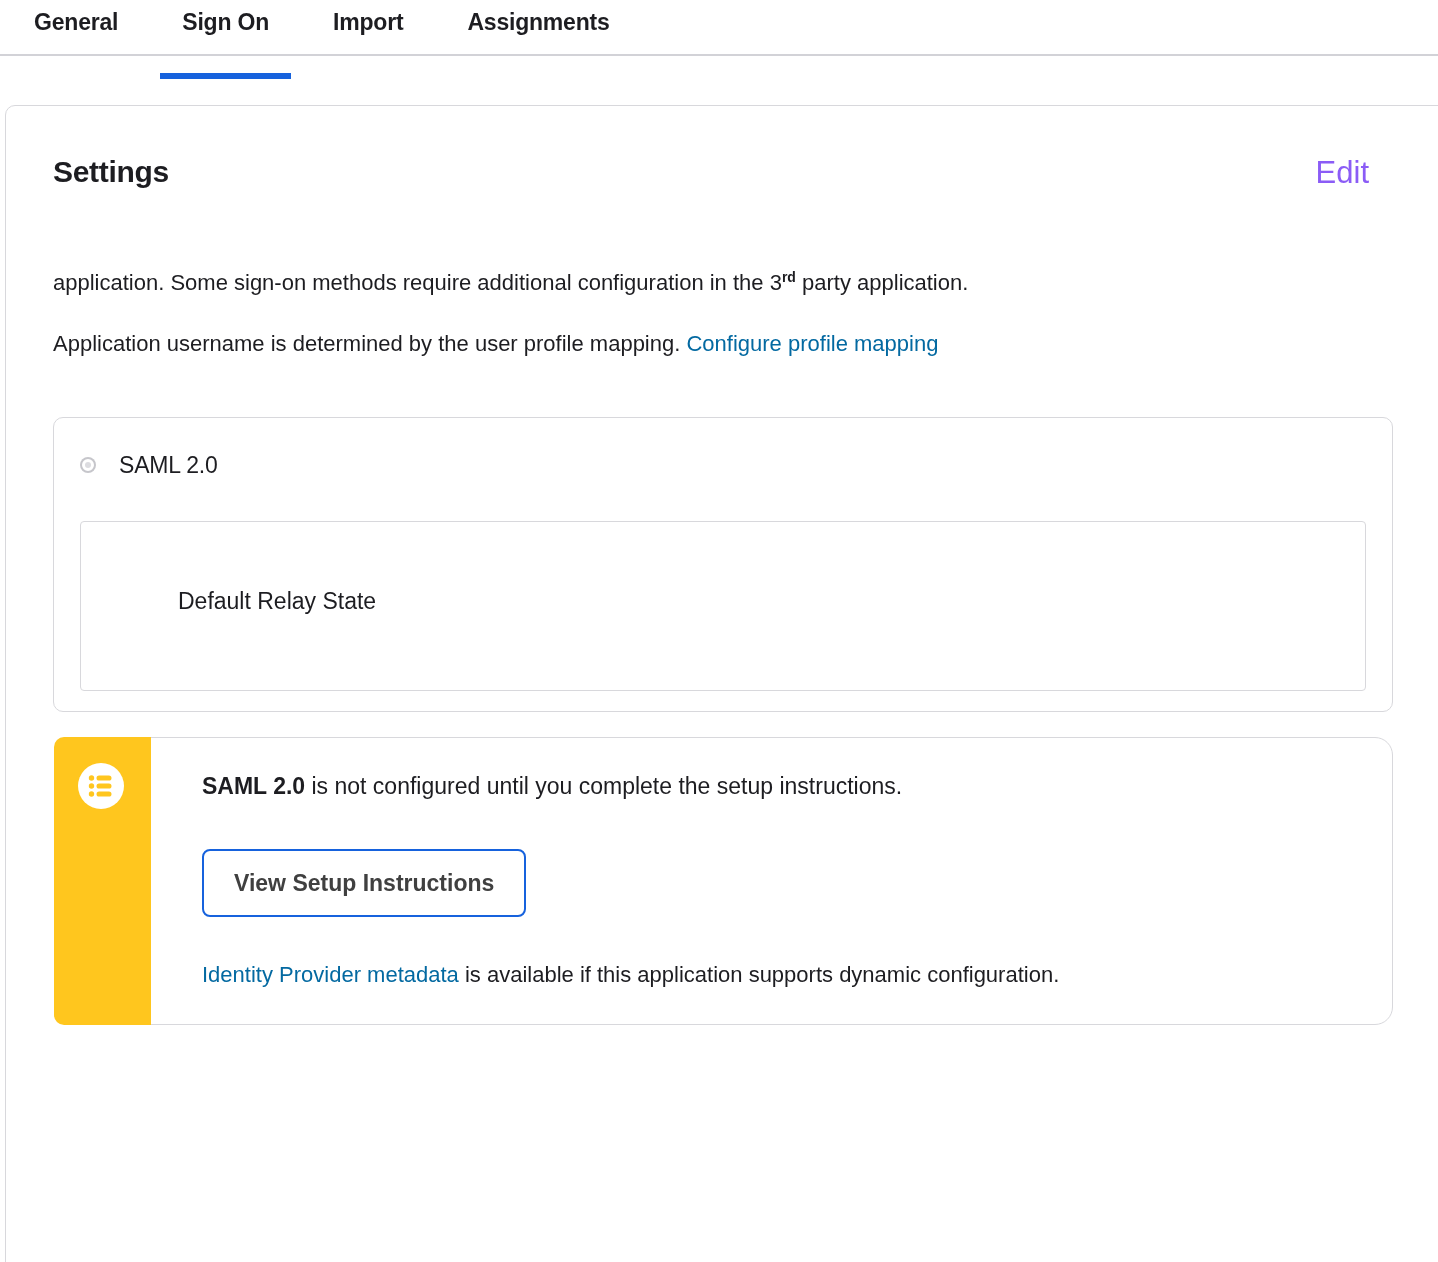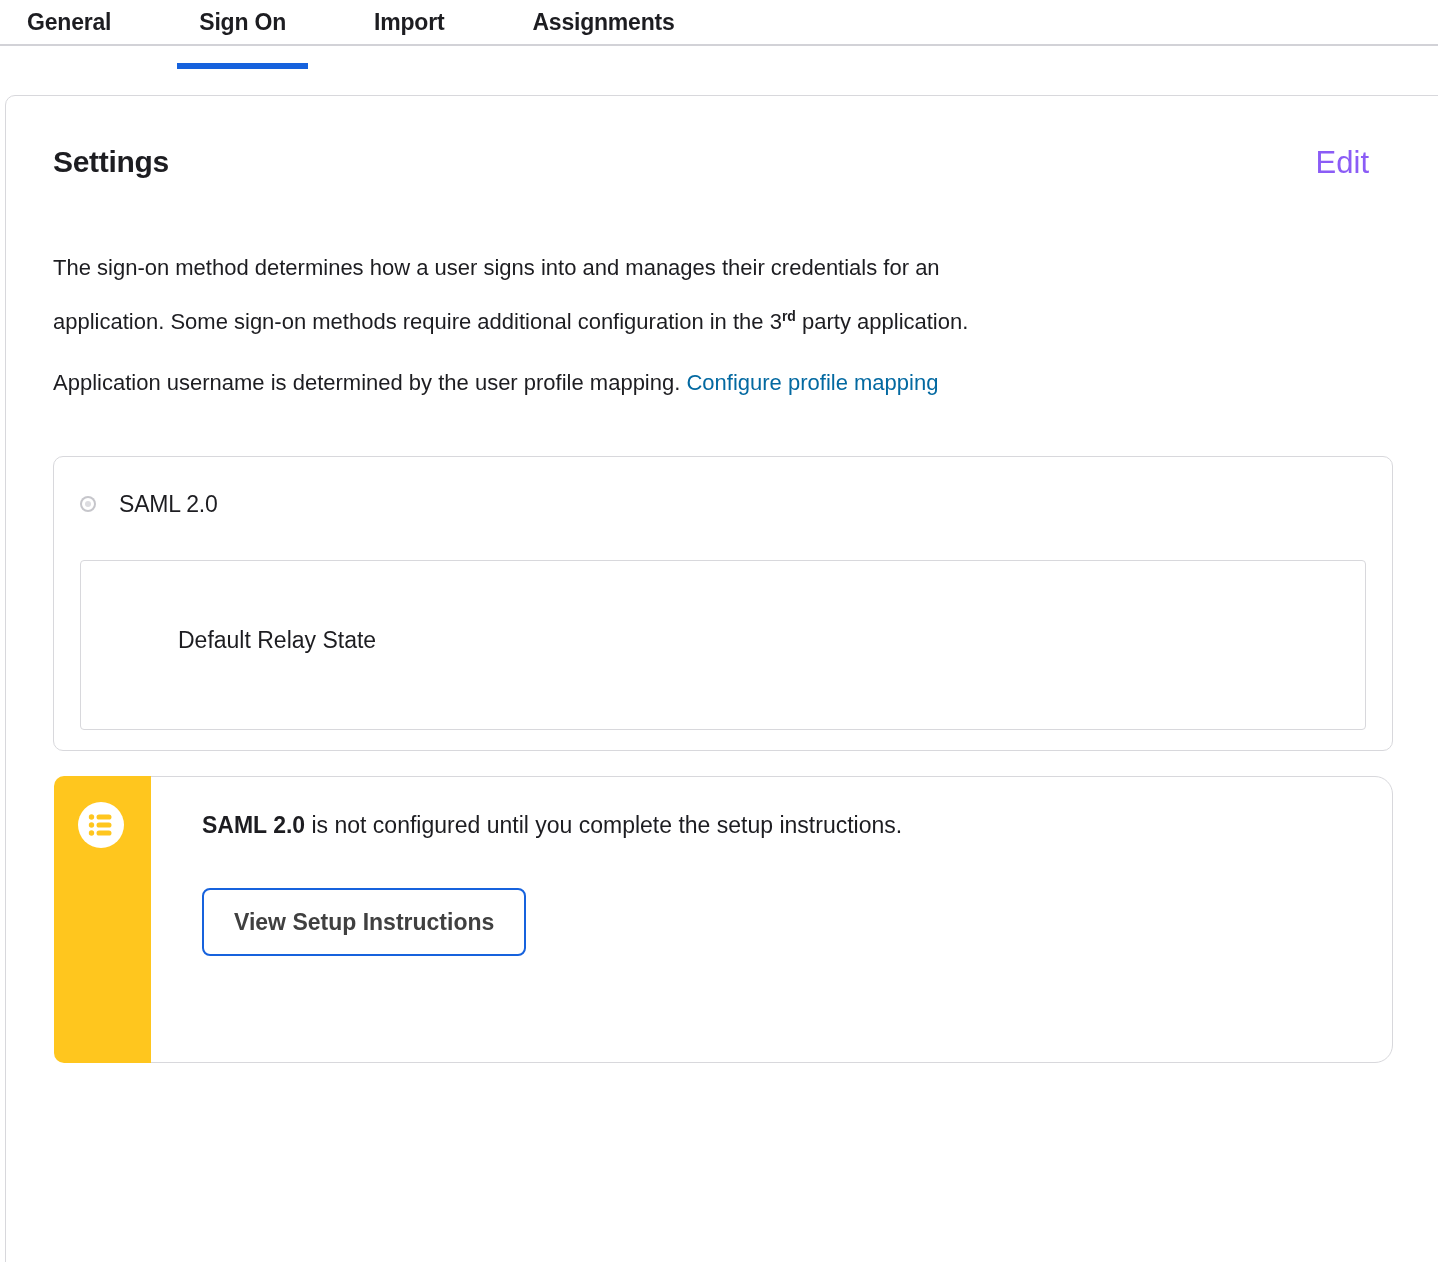--- a/index.html
+++ b/index.html
@@ -8,24 +8,24 @@
     width: 1438px; height: 1262px;
     background: #ffffff;
     font-family: "Liberation Sans", sans-serif;
     color: #1d1d21;
     overflow: hidden;
   }
 
   
   .tabbar {
     display: flex;
-    gap: 44px;
-    padding-left: 5px;
+    gap: 20px;
+    padding-left: 12px;
     border-bottom: 2px solid #d2d2d7;
-    height: 46px;
+    height: 56px;
   }
   .tab {
     position: relative;
     padding: 9px 22px 0 22px;
     font-size: 23px;
     font-weight: 700;
     letter-spacing: -0.2px;
     color: #1d1d21;
     cursor: pointer;
     white-space: nowrap;
@@ -215,21 +215,20 @@
 
   <div class="card-header">
     <h1>Settings</h1>
     <a class="edit-link">Edit</a>
   </div>
 
   <div class="section">
 
 
     <p class="desc">
-      <span class="line">The sign-on method determines how a user signs into and manages their credentials for an</span>
       <span class="line"><span>application. Some sign-on methods require additional configuration in the 3</span><sup>rd</sup><span> party application.</span></span>
     </p>
 
     <p class="username-line"><span>Application username is determined by the user profile mapping. </span><a class="text-link">Configure profile mapping</a></p>
 
     <div class="saml-box">
       <div class="radio-row">
         <span class="radio"></span>
         <span class="radio-label">SAML 2.0</span>
       </div>
@@ -248,17 +247,18 @@
             <circle cx="13.5" cy="23" r="2.7"></circle>
               <rect x="18.5" y="20.4" width="15" height="5.2" rx="2.6"></rect>
             <circle cx="13.5" cy="31" r="2.7"></circle>
               <rect x="18.5" y="28.4" width="15" height="5.2" rx="2.6"></rect>
           </g>
         </svg>
       </div>
       <div class="warning-content">
         <p class="warning-msg"><strong>SAML 2.0</strong><span> is not configured until you complete the setup instructions.</span></p>
         <button class="setup-btn">View Setup Instructions</button>
+        <p class="metadata-line"><a class="text-link">Identity Provider metadata</a><span> is available if this application supports dynamic configuration.</span></p>
       </div>
     </div>
 
   </div>
 </div>
 
 </body></html>

